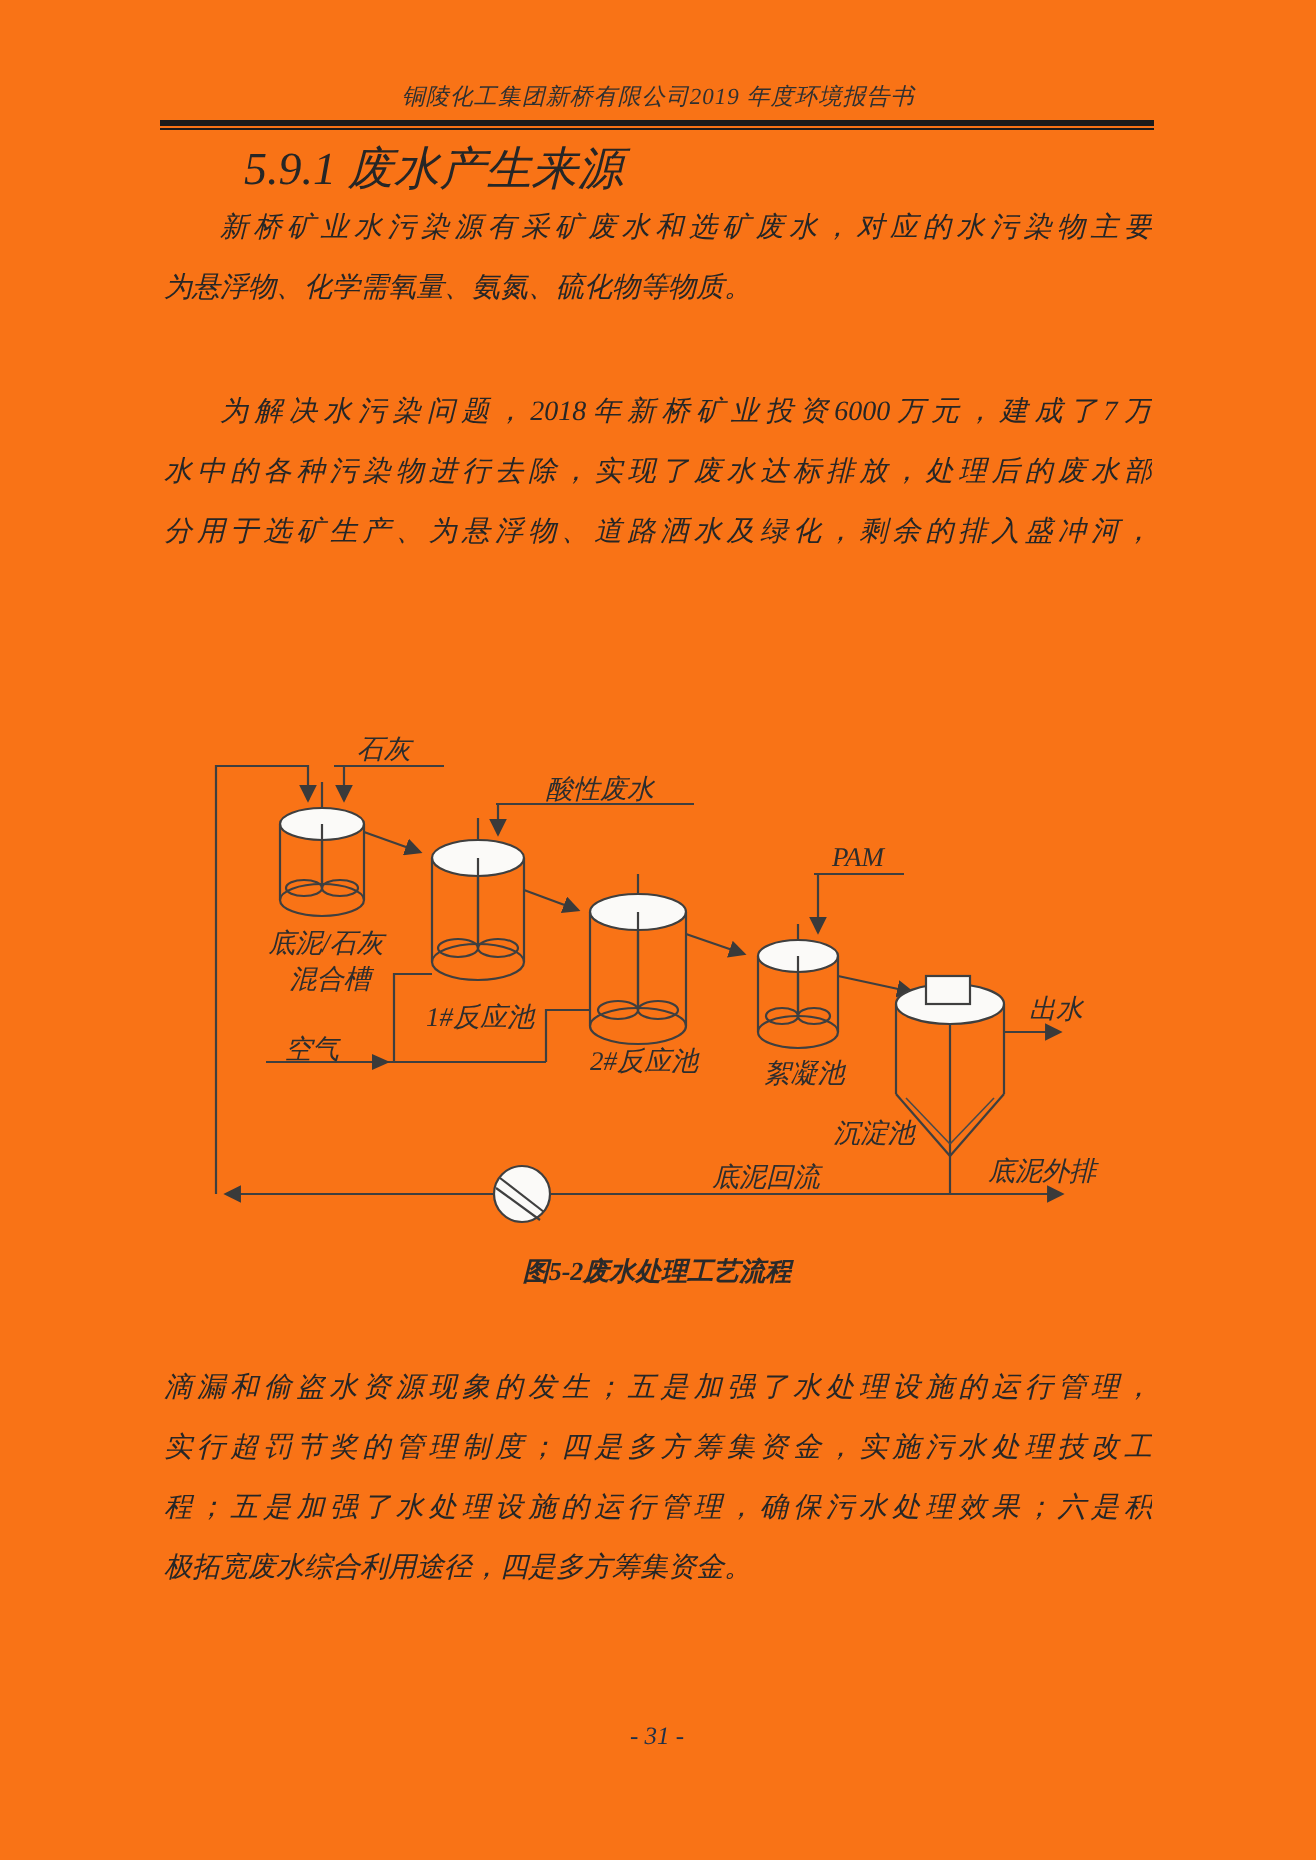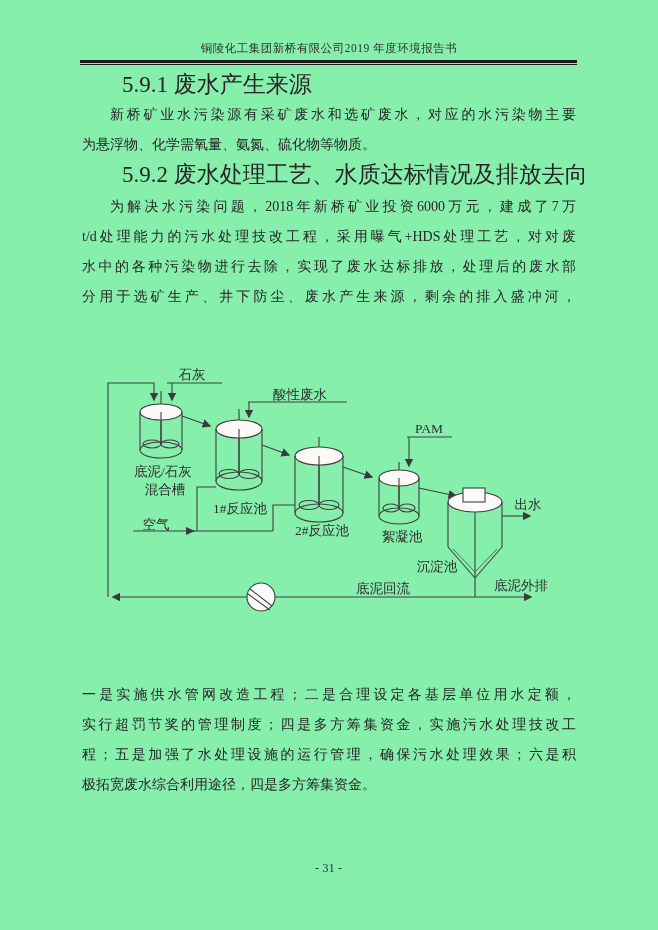--- a/index.html
+++ b/index.html
@@ -4,23 +4,24 @@
 <style>
   html,body{margin:0;padding:0;}
   body{
     background:#e9e7e4;
     font-family:"Liberation Serif","DejaVu Serif",serif;
   }
   .page{
     position:relative;
     width:658px;height:930px;
     margin:0 auto;
-    background:#86efac;
+    background:#f97316;
     color:#282828;
     overflow:hidden;
+    font-style:italic;
   }
   .hdr{
     position:absolute;top:41px;left:82px;width:494px;
     text-align:center;
     font-size:11.5px;letter-spacing:.5px;
     color:#303030;
   }
   .hdr-rule{
     position:absolute;top:60px;left:80px;width:497px;
     height:1px;
@@ -76,26 +77,24 @@
 
   <div class="hdr">铜陵化工集团新桥有限公司2019 年度环境报告书</div>
   <div class="hdr-rule"></div>
 
   <div class="sec-heading" style="top:74px">5.9.1 废水产生来源</div>
   <div class="para" style="top:100px">
       <div class="tline first">新桥矿业水污染源有采矿废水和选矿废水，对应的水污染物主要</div>
       <div class="tline last">为悬浮物、化学需氧量、氨氮、硫化物等物质。</div>
     </div>
 
-  <div class="sec-heading" style="top:164px">5.9.2 废水处理工艺、水质达标情况及排放去向</div>
   <div class="para" style="top:192px">
       <div class="tline first">为解决水污染问题，2018年新桥矿业投资6000万元，建成了7万</div>
-      <div class="tline">t/d处理能力的污水处理技改工程，采用曝气+HDS处理工艺，对对废</div>
       <div class="tline">水中的各种污染物进行去除，实现了废水达标排放，处理后的废水部</div>
-      <div class="tline">分用于选矿生产、井下防尘、废水产生来源，剩余的排入盛冲河，</div>
+      <div class="tline">分用于选矿生产、为悬浮物、道路洒水及绿化，剩余的排入盛冲河，</div>
     </div>
 
   <svg class="diagram" width="480" height="272" viewBox="80 355 480 272">
     <defs>
       <marker id="arw" viewBox="0 0 10 10" refX="8.5" refY="5" markerWidth="8" markerHeight="8" orient="auto-start-reverse">
         <path d="M0,0 L10,5 L0,10 z" fill="#3a3a3a"></path>
       </marker>
     </defs>
 
     <g>
@@ -207,23 +206,24 @@
 
     <g>
       <line class="st" x1="502" y1="516" x2="530" y2="516" marker-end="url(#arw)"></line>
     </g>
     <text x="528" y="509">出水</text>
 
     <text x="383" y="593">底泥回流</text>
     <text x="521" y="590">底泥外排</text>
   </svg>
 
+  <div class="fig-caption">图5-2废水处理工艺流程</div>
 
   <div class="para" style="top:680px">
-      <div class="tline">一是实施供水管网改造工程；二是合理设定各基层单位用水定额，</div>
+      <div class="tline">滴漏和偷盗水资源现象的发生；五是加强了水处理设施的运行管理，</div>
       <div class="tline">实行超罚节奖的管理制度；四是多方筹集资金，实施污水处理技改工</div>
       <div class="tline">程；五是加强了水处理设施的运行管理，确保污水处理效果；六是积</div>
       <div class="tline last">极拓宽废水综合利用途径，四是多方筹集资金。</div>
     </div>
 
   <div class="footer">- 31 -</div>
 
 </div>
 
 </body></html>

